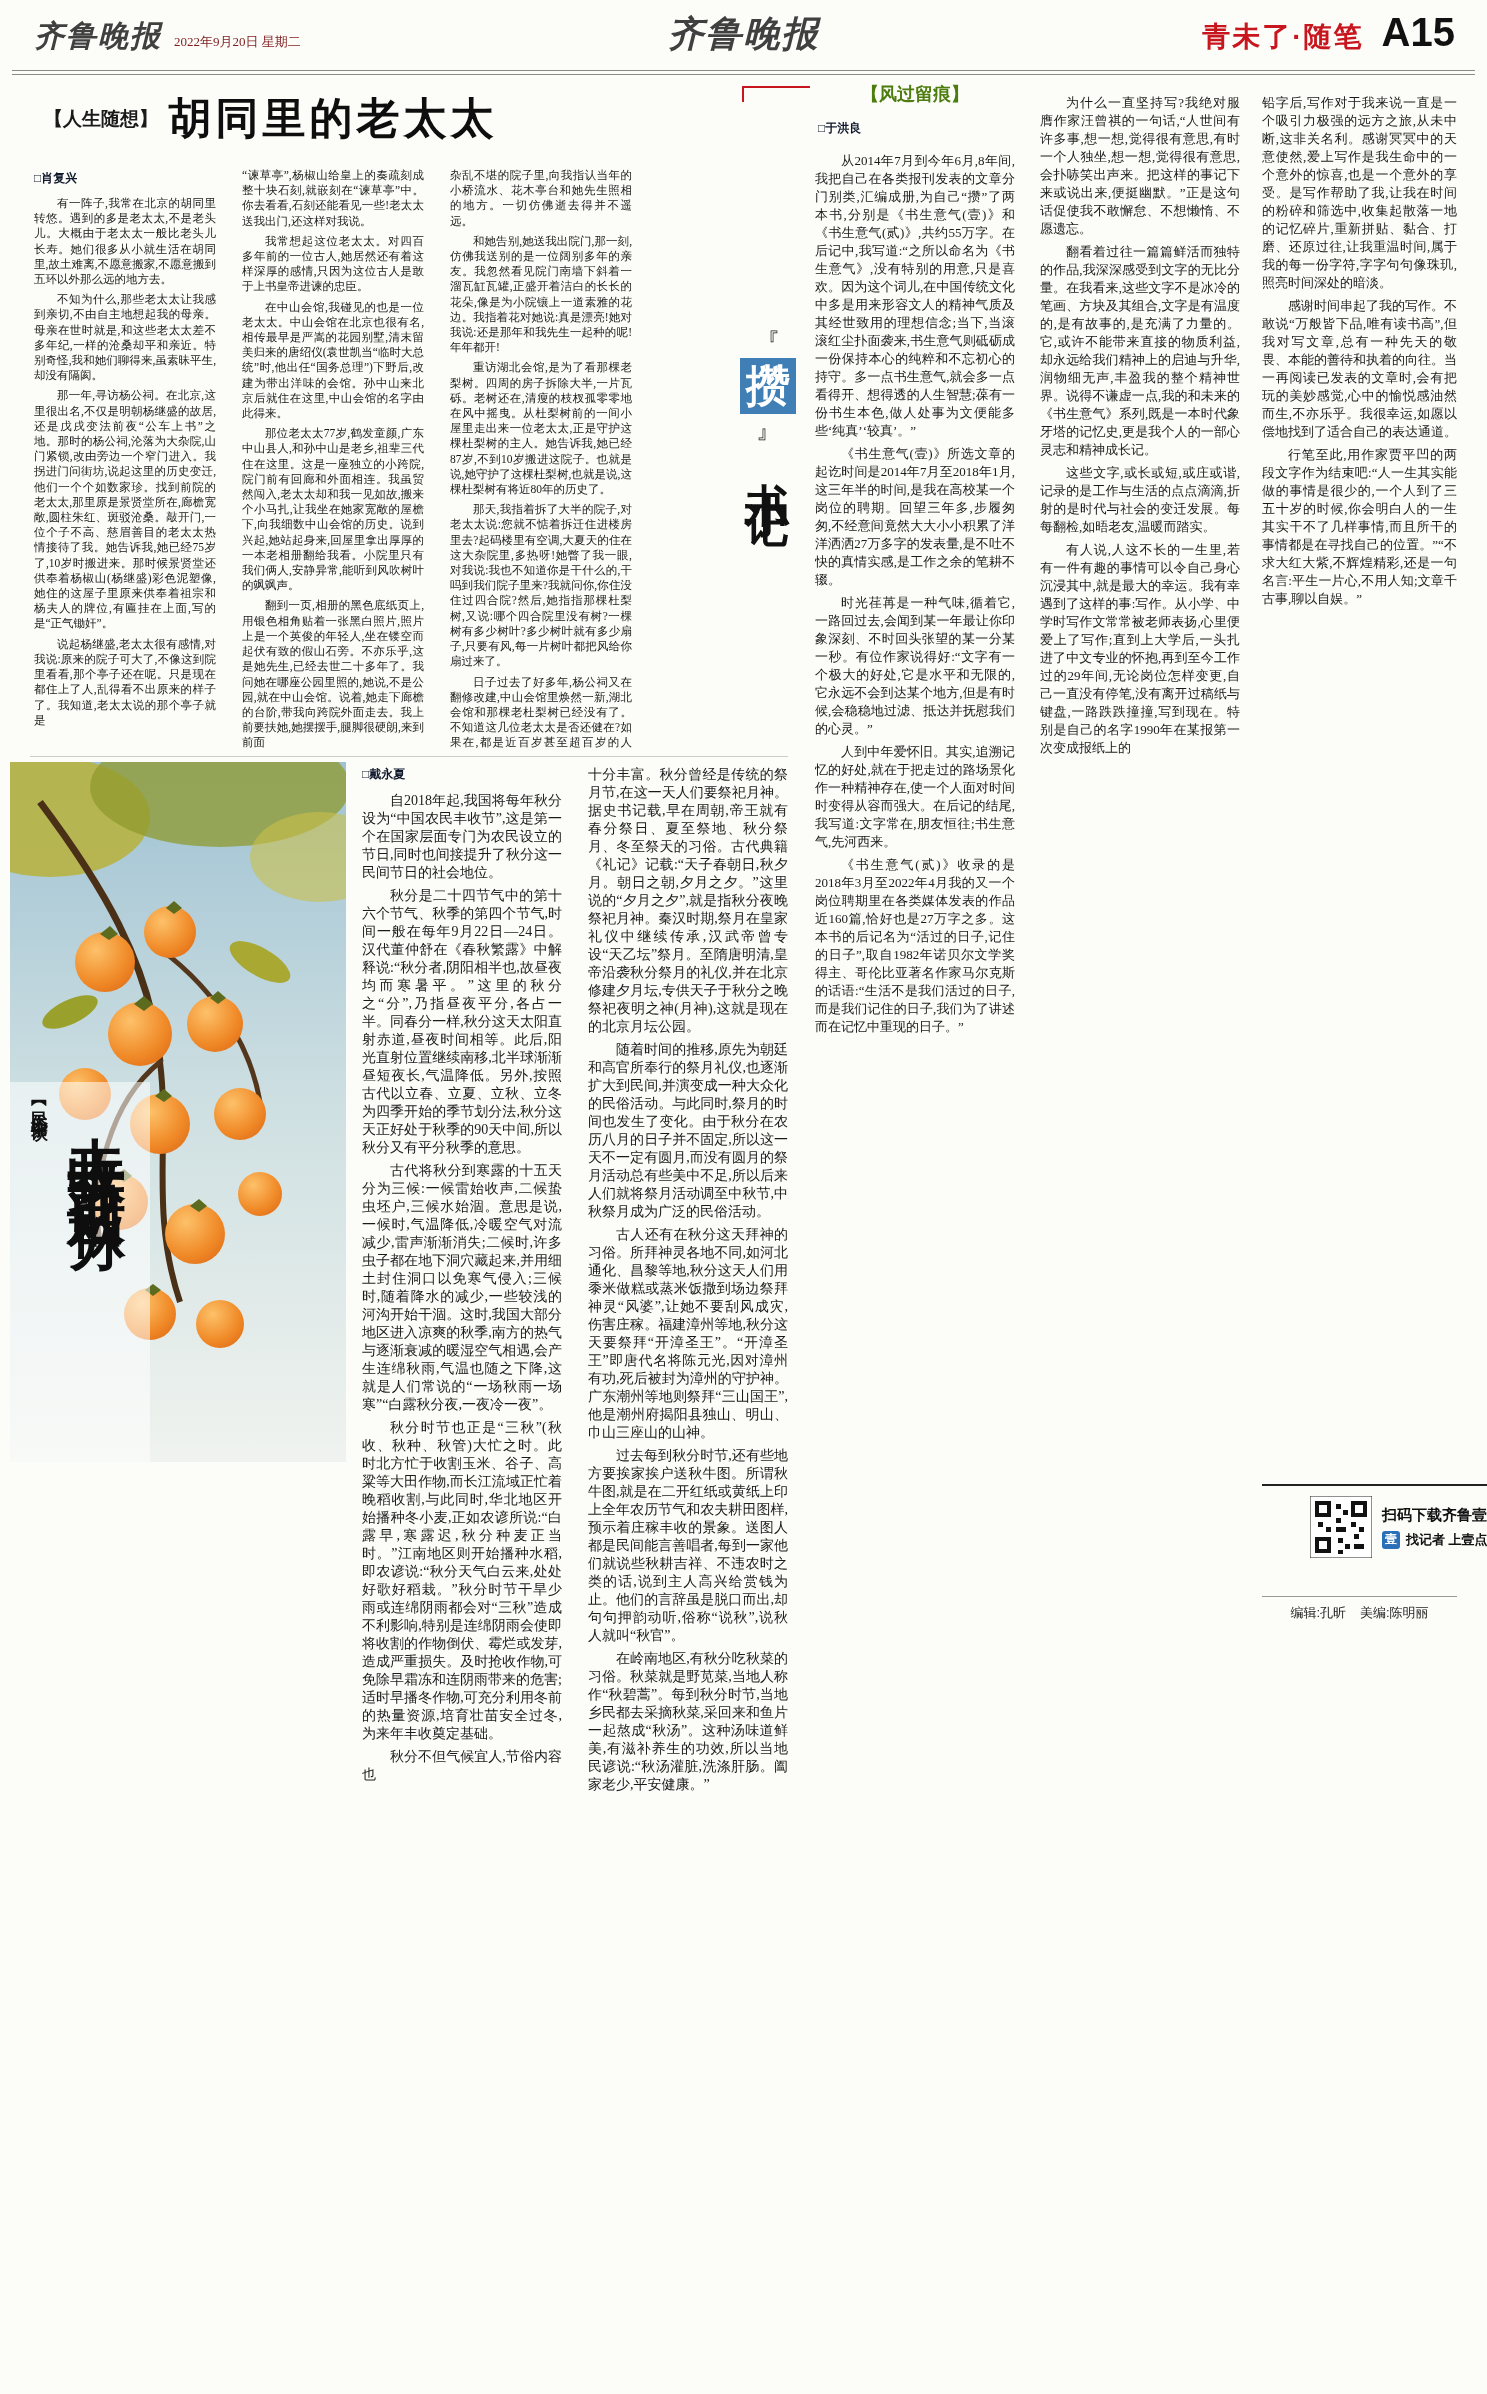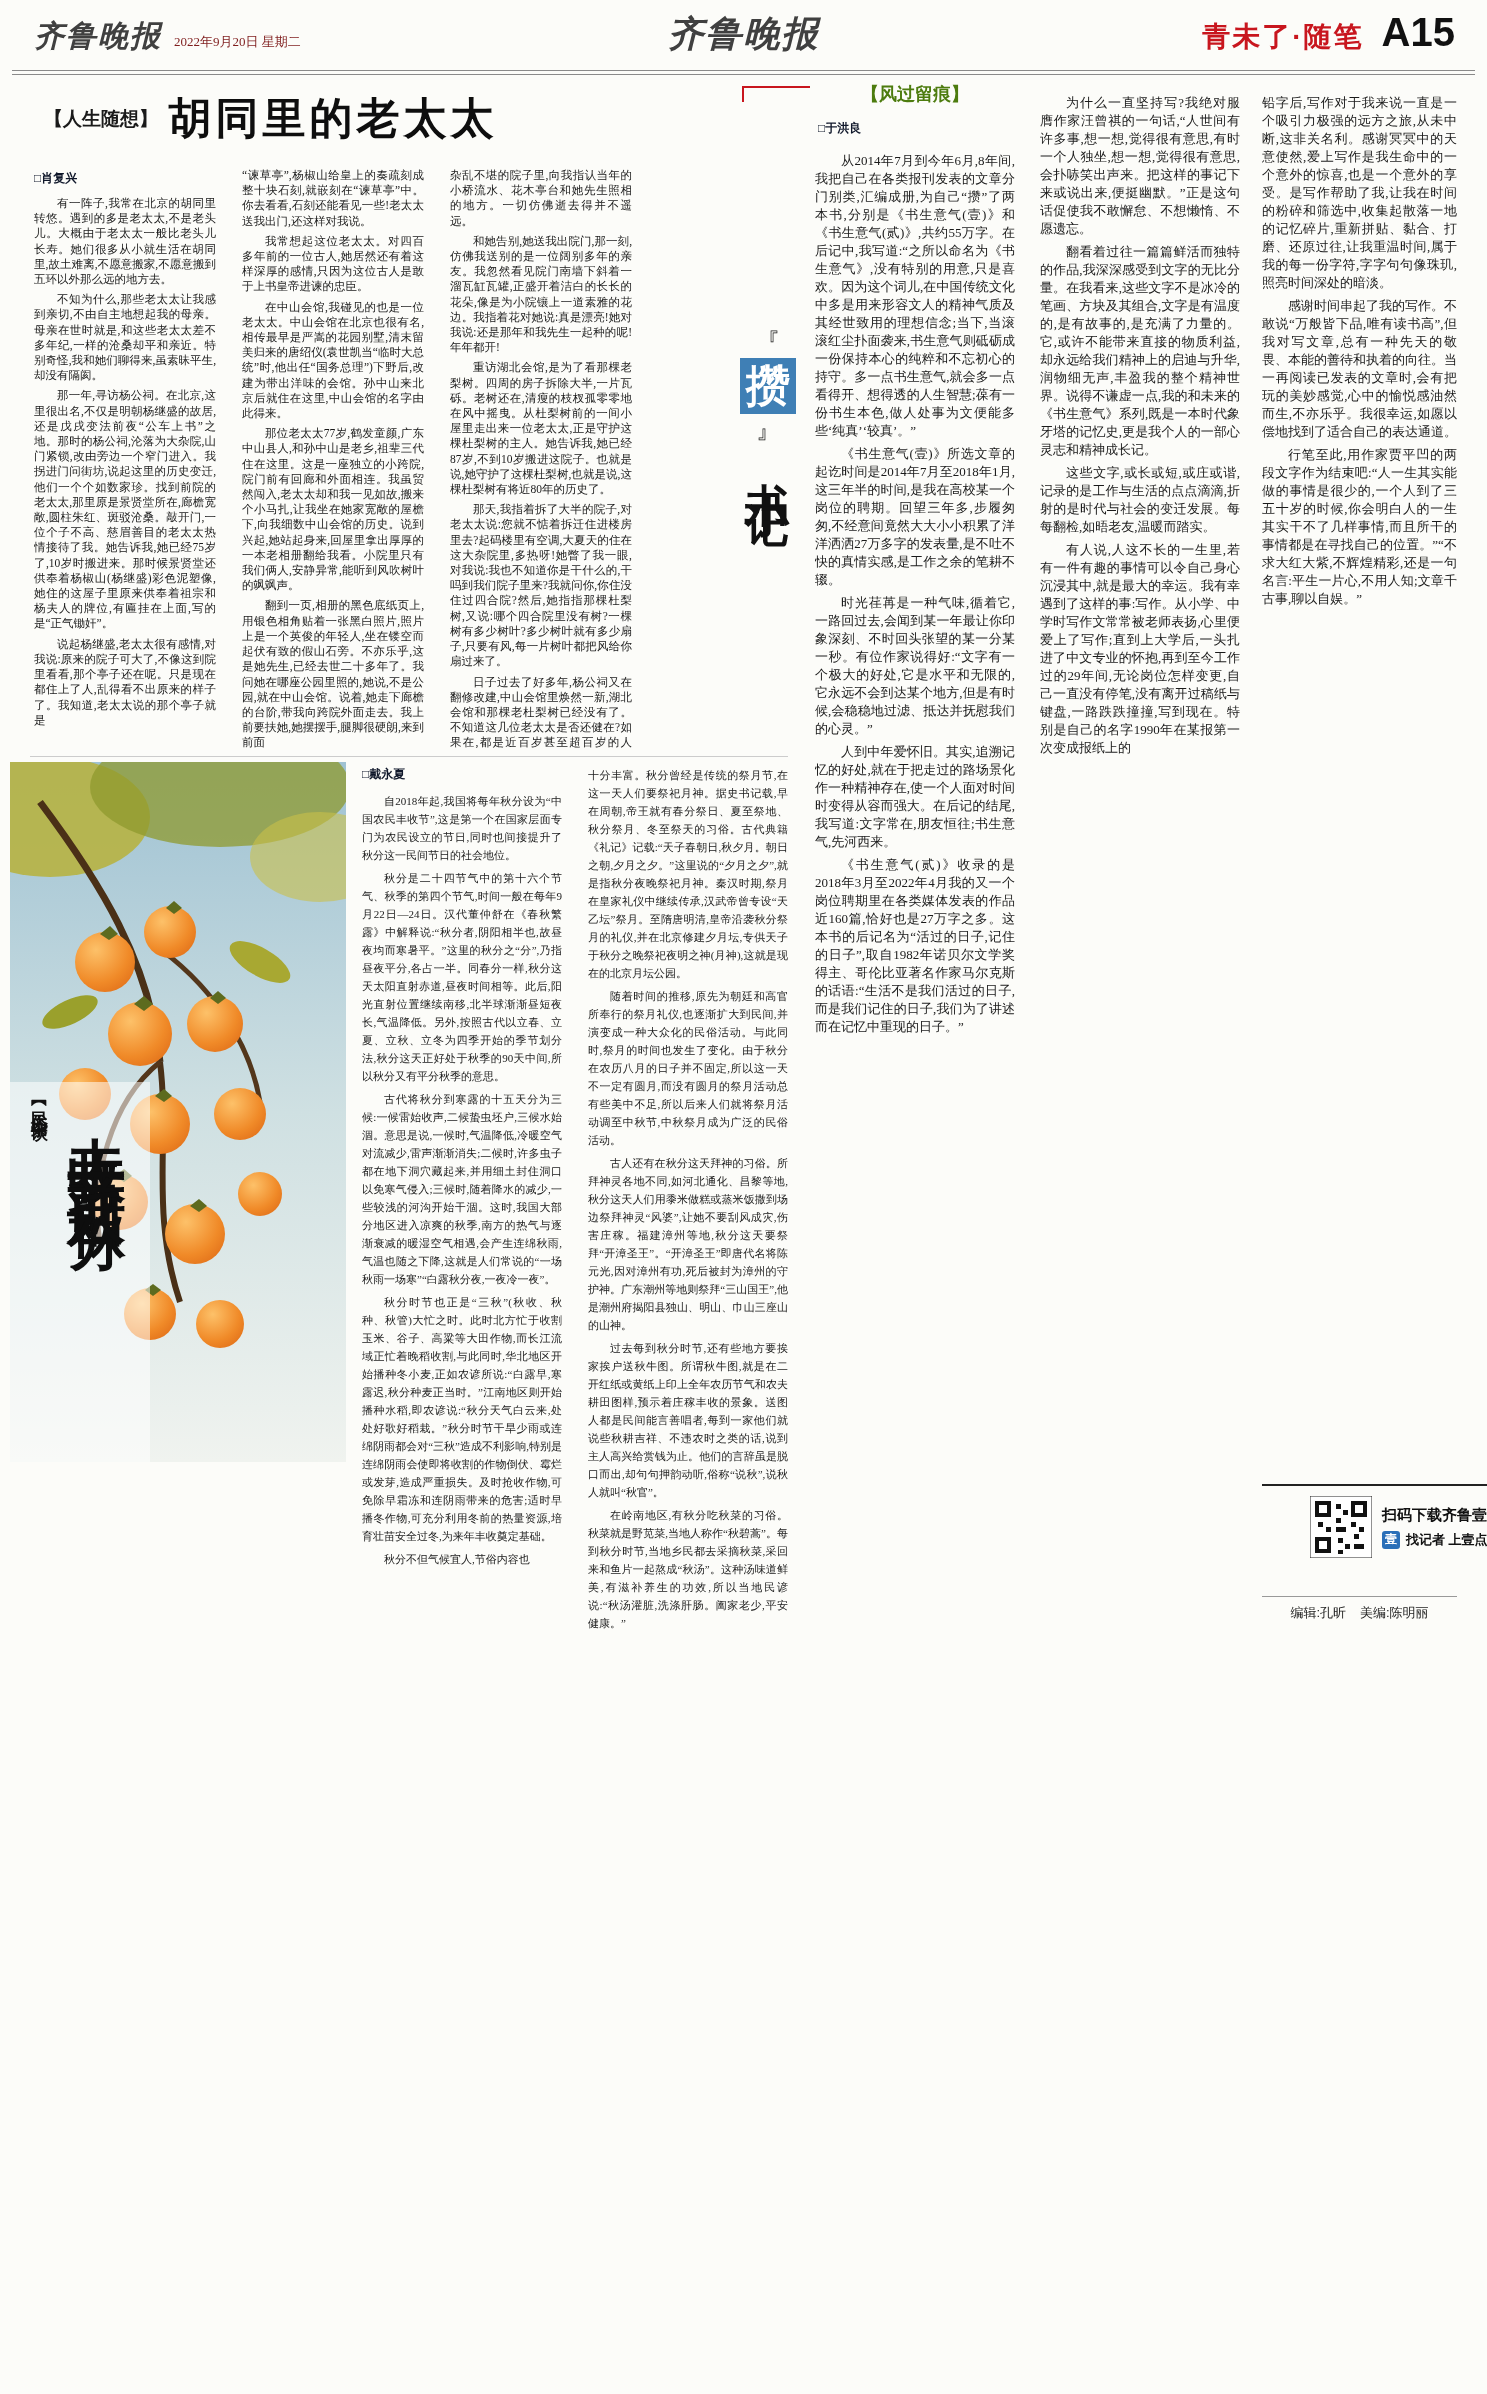--- a/index.html
+++ b/index.html
@@ -58,21 +58,21 @@
 
   
   .photo-wrap{position:absolute;left:10px;top:762px;width:336px;height:700px;overflow:hidden;}
   .folk-label{position:absolute;left:28px;top:1094px;writing-mode:vertical-rl;text-orientation:upright;
               font-family:"Liberation Sans","DejaVu Sans",sans-serif;font-size:17px;font-weight:bold;
               letter-spacing:4px;color:#111;}
   .folk-title{position:absolute;left:58px;top:1090px;margin:0;writing-mode:vertical-rl;text-orientation:upright;
               font-family:"Liberation Sans","DejaVu Sans",sans-serif;font-size:58px;font-weight:900;
               letter-spacing:13px;color:#0e0e0e;}
   .a-folk{left:362px;top:766px;}
-  .fcol{font-size:11px;line-height:18px;}
+  .fcol{font-size:14px;line-height:18px;}
   .fcol1{left:362px;top:792px;width:200px;height:1564px;}
   .fcol2{left:588px;top:766px;width:200px;height:1590px;}
 
   
   .qr-box{position:absolute;left:1262px;top:1484px;width:195px;border-top:2px solid #222;
           display:flex;align-items:center;gap:10px;padding-top:10px;padding-left:48px;}
   .qr-svg{flex:0 0 auto;}
   .qr-text{display:flex;flex-direction:column;gap:6px;}
   .qr-line1{font-size:15px;font-weight:bold;color:#111;}
   .qr-line2{font-size:13px;color:#111;display:flex;align-items:center;gap:6px;font-weight:bold;}

